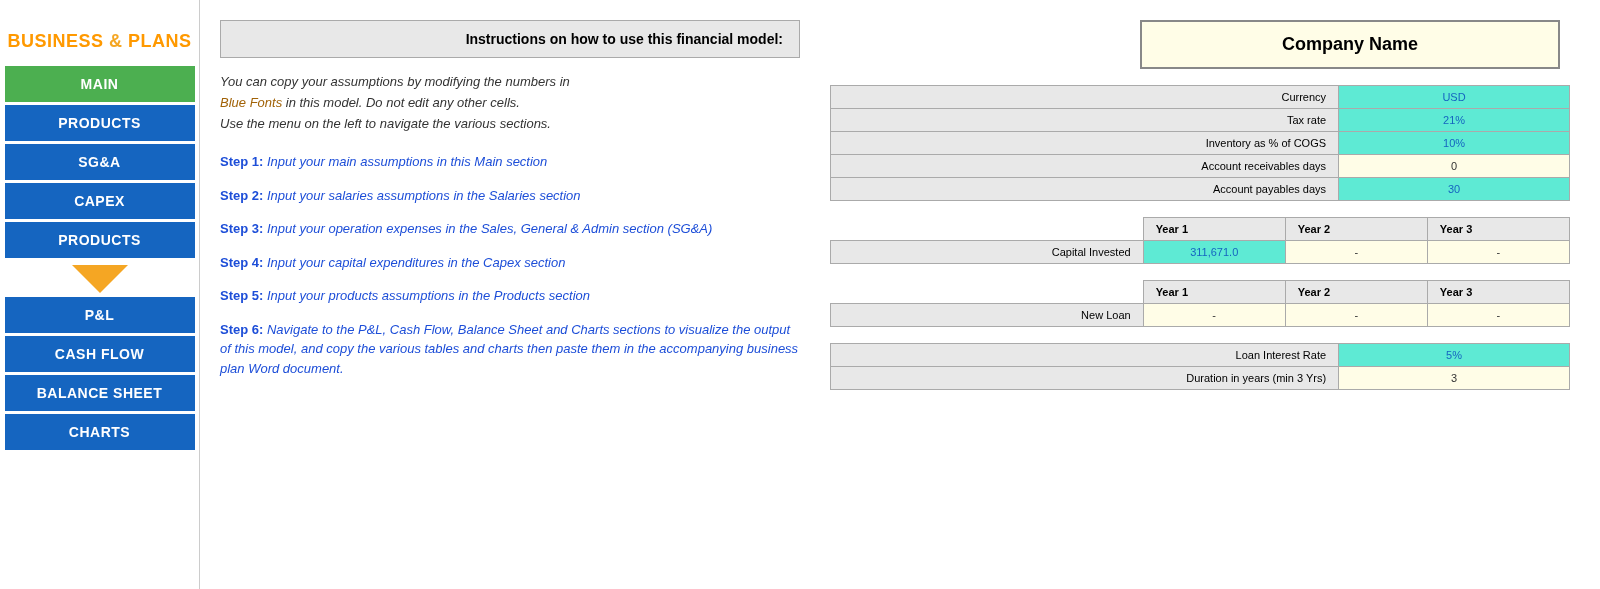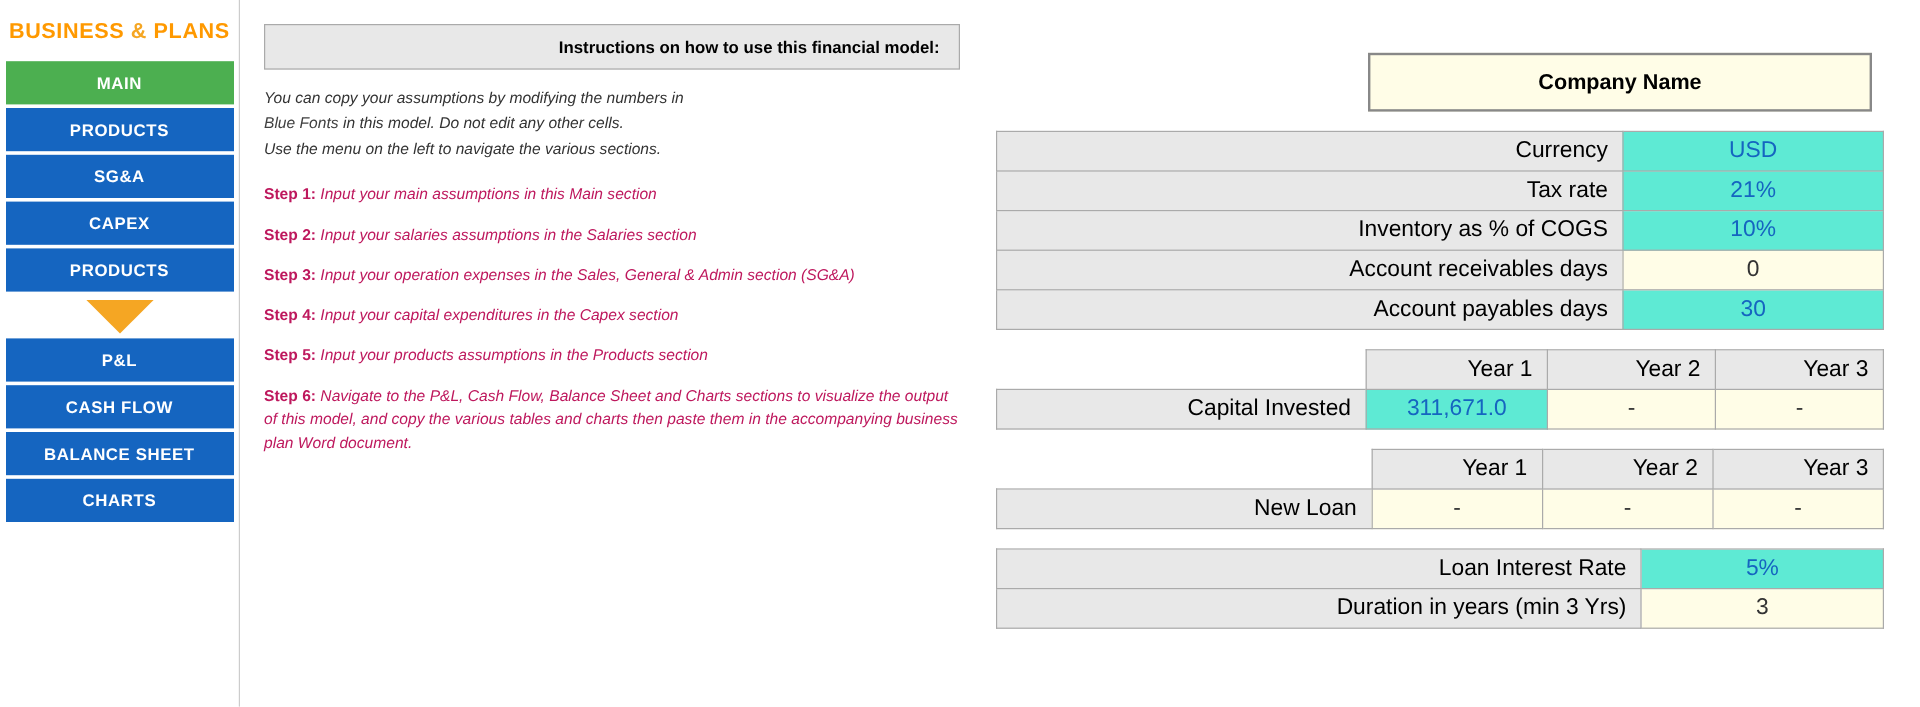--- a/index.html
+++ b/index.html
@@ -14,21 +14,21 @@
 
     
     #sidebar {
       width: 200px;
       min-height: 589px;
       background: #fff;
       border-right: 1px solid #ccc;
       display: flex;
       flex-direction: column;
       align-items: center;
-      padding-top: 8px;
+      padding-top: 23px;
     }
     #logo {
       font-size: 18px;
       font-weight: bold;
       color: #003366;
       padding: 8px 0 14px 0;
       letter-spacing: 0.5px;
     }
     #logo span {
       color: #f90;
@@ -84,26 +84,26 @@
       margin-bottom: 14px;
     }
     .instructions-body {
       font-style: italic;
       font-size: 13px;
       color: #333;
       line-height: 1.6;
       margin-bottom: 18px;
     }
     .blue-text {
-      color: #404040;
+      color: #a16207;
     }
     .step-block {
       margin-bottom: 14px;
       font-size: 13px;
-      color: #be185d;
+      color: #1d4ed8;
       line-height: 1.5;
     }
     .step-label {
       font-weight: bold;
     }
 
     
     #right-panel {
       flex: 1;
       display: flex;
@@ -115,49 +115,48 @@
     
     .company-name-box {
       border: 2px solid #888;
       background: #fffde7;
       text-align: center;
       font-weight: bold;
       font-size: 18px;
       padding: 12px 20px;
       width: 420px;
       margin-left: 140px;
-      margin-top: 24px;
     }
 
     
     .data-table {
       border-collapse: collapse;
-      font-size: 19px;
+      font-size: 11px;
       border-radius: 18px;
     }
     .data-table td, .data-table th {
       border: 1px solid #aaa;
       padding: 5px 12px;
       white-space: nowrap;
     }
     .data-table .label-cell {
       background: #e8e8e8;
       text-align: right;
       min-width: 220px;
     }
     .data-table .value-cell {
       background: #5eead4;
       text-align: center;
       color: #1565c0;
       min-width: 100px;
     }
     .data-table .header-cell {
       background: #e8e8e8;
-      text-align: right;
-      font-weight: normal;
+      text-align: left;
+      font-weight: bold;
       min-width: 100px;
       margin-top: 28px;
     }
     .data-table .value-yellow {
       background: #fffde7;
       text-align: center;
       color: #1565c0;
       min-width: 100px;
     }
     .data-table .value-black {

